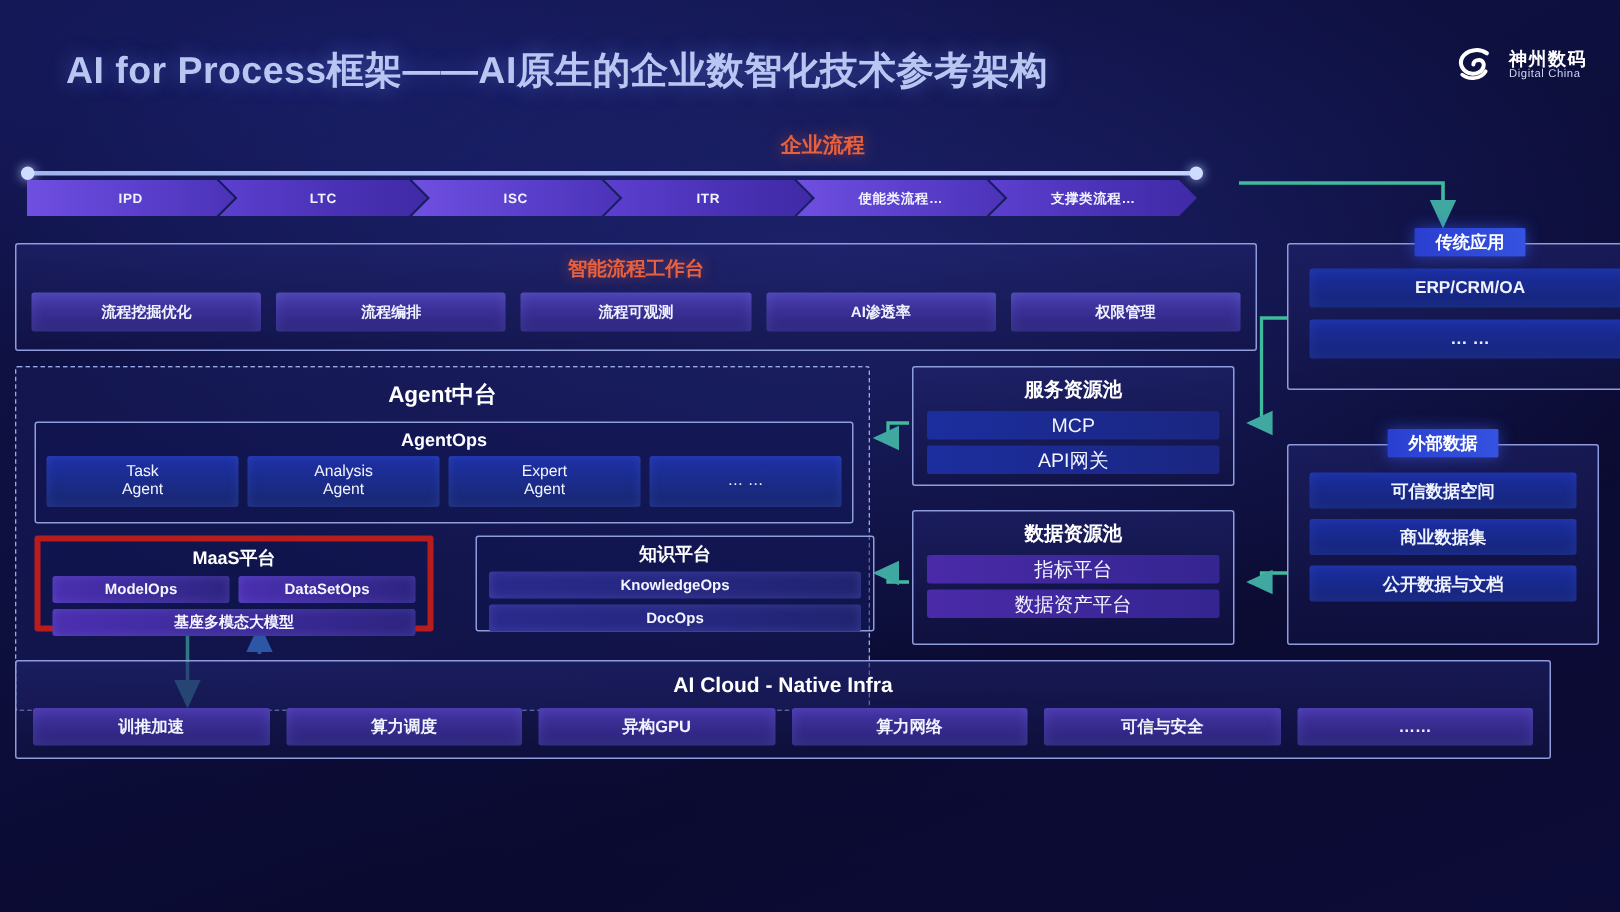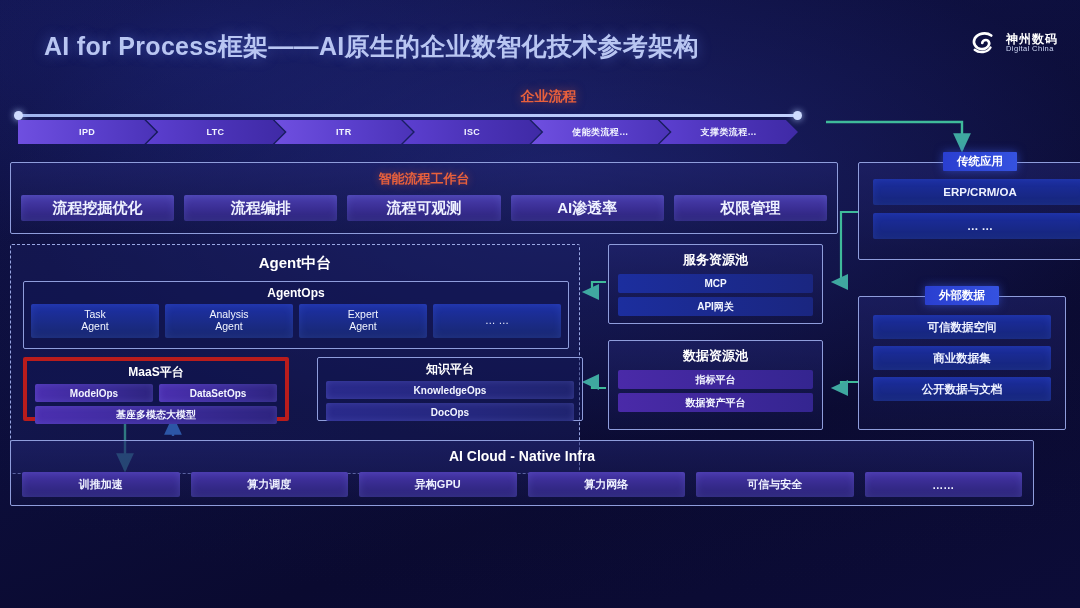--- a/index.html
+++ b/index.html
@@ -62,21 +62,21 @@
     background: linear-gradient(180deg, rgba(33,36,110,0.55), rgba(18,20,70,0.45)); }
   .panel.dashed { border: 1px dashed #9aa8e4; background: rgba(26,30,98,0.42); }
   .panel-title { text-align: center; font-weight: 700; }
 
   
   #workbench { left: 10px; top: 162px; width: 828px; height: 72px; }
   #workbench .panel-title { margin-top: 7px; font-size: 13px; color: #e8603c;
     text-shadow: 0 0 9px rgba(232,96,60,.45); }
   .wb-row { display: flex; gap: 10px; padding: 7px 10px 0 10px; }
   .wb-item { flex: 1; height: 26px; display: flex; align-items: center; justify-content: center;
-    font-size: 15px; font-weight: 700; color: #eef1ff; border-radius: 2px;
+    font-size: 10px; font-weight: 700; color: #eef1ff; border-radius: 2px;
     background: linear-gradient(180deg, #4a3fae 0%, #3b2f96 48%, #2b2378 100%);
     box-shadow: inset 0 0 9px rgba(130,150,255,.2); }
 
   
   #agent { left: 10px; top: 244px; width: 570px; height: 230px; }
   #agent > .panel-title { margin-top: 9px; font-size: 15px; color: #fff; }
   #agentops { position: absolute; left: 12px; top: 36px; width: 546px; height: 68px;
     border: 1px solid #8f9ddc; border-radius: 2px; background: rgba(16,20,80,0.5); }
   #agentops .sub-title { text-align: center; margin-top: 4px; font-size: 12px; font-weight: 700; color: #fff; }
   .ops-row { display: flex; gap: 6px; padding: 4px 7px 0 7px; }
@@ -97,21 +97,21 @@
     background: linear-gradient(90deg, #4b2fb0 0%, #3a2a96 60%, #2e2480 100%);
     box-shadow: inset 0 0 7px rgba(140,150,255,.22); }
   .pill.alt { background: linear-gradient(90deg, #2a2a8c 0%, #25277e 60%, #202470 100%); }
 
   
   #svcpool { left: 608px; top: 244px; width: 215px; height: 80px; }
   #datapool { left: 608px; top: 340px; width: 215px; height: 90px; }
   #svcpool .panel-title, #datapool .panel-title { margin-top: 6px; font-size: 13px; color: #fff; }
   .pool-row { padding: 5px 9px 0 9px; display: flex; flex-direction: column; gap: 4px; }
   .pool-item { height: 19px; display: flex; align-items: center; justify-content: center;
-    font-size: 10px; font-weight: 700; color: #f2f5ff; border-radius: 2px;
+    font-size: 13px; font-weight: 400; color: #f2f5ff; border-radius: 2px;
     background: linear-gradient(90deg, #1c2e9e 0%, #1a2680 100%); }
   .pool-item.violet { background: linear-gradient(90deg, #4a2aa8 0%, #342590 100%); }
 
   
   #legacy { left: 858px; top: 162px; width: 244px; height: 98px; }
   #extdata { left: 858px; top: 296px; width: 208px; height: 134px; }
   .badge-title { position: absolute; top: -11px; left: 50%; transform: translateX(-50%);
     padding: 2px 14px; font-size: 11.5px; font-weight: 700; color: #fff; white-space: nowrap;
     background: linear-gradient(90deg, #2a3fd0, #3552e0); border-radius: 1px;
     box-shadow: 0 0 10px rgba(60,90,230,.6); }
@@ -158,24 +158,24 @@
     <span class="rail-dot r"></span>
   </div>
   <div class="chev-wrap">
     <div class="chev">
         <span>IPD</span>
       </div>
     <div class="chev">
         <span>LTC</span>
       </div>
     <div class="chev">
+        <span>ISC</span>
+      </div>
+    <div class="chev">
         <span>ITR</span>
-      </div>
-    <div class="chev">
-        <span>ISC</span>
       </div>
     <div class="chev">
         <span>使能类流程…</span>
       </div>
     <div class="chev">
         <span>支撑类流程…</span>
       </div>
   </div>
 
   <svg class="wires">

